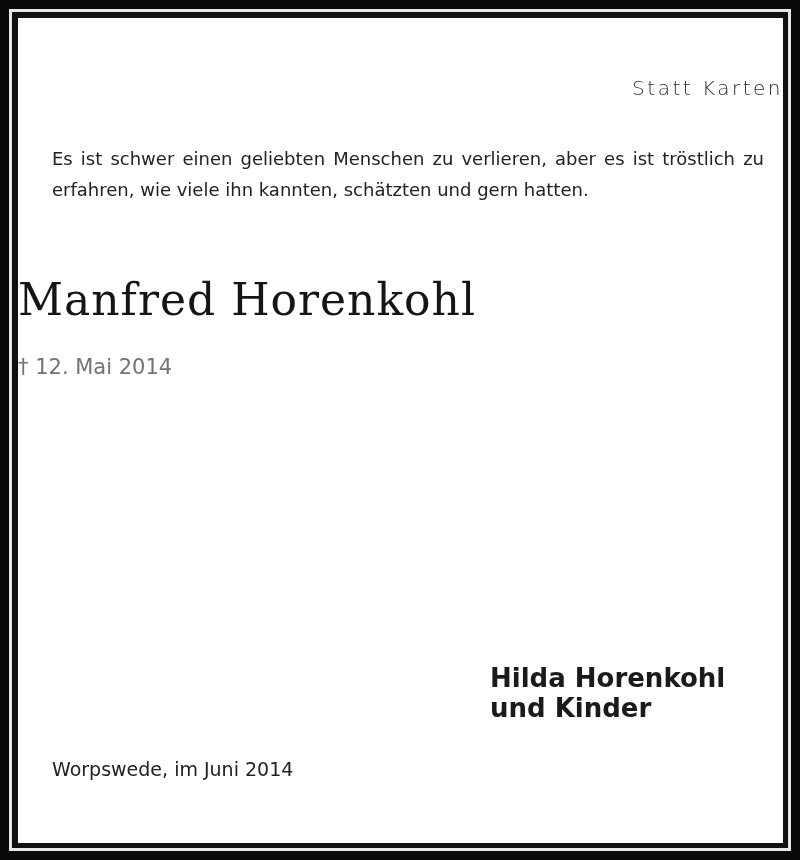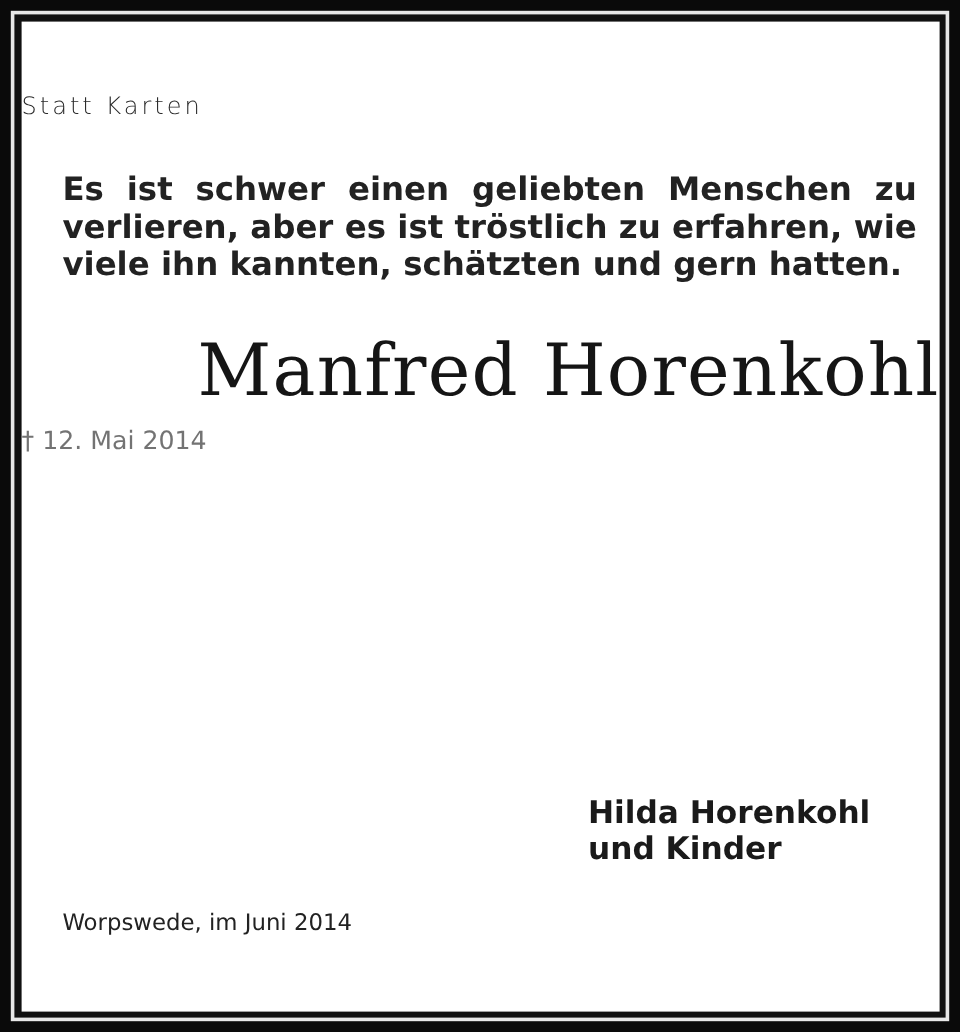--- a/index.html
+++ b/index.html
@@ -17,40 +17,39 @@
     background: #111111;
   }
   .page {
     position: absolute; left: 18px; top: 18px; right: 17px; bottom: 17px;
     background: #ffffff;
     color: #1c1c1c;
     font-family: "DejaVu Serif", serif;
   }
   .header {
     position: absolute; top: 58px; left: 0; right: 0;
-    text-align: left; font-size: 20px; letter-spacing: 2.5px;
+    text-align: right; font-size: 20px; letter-spacing: 2.5px;
     font-family: "DejaVu Sans", sans-serif; font-weight: 300;
     color: #2a2a2a;
   }
   .para {
     position: absolute; left: 34px; width: 712px;
     font-family: "DejaVu Sans", sans-serif;
-    font-size: 27px; line-height: 31px;
+    font-size: 18px; line-height: 31px;
     text-align: justify; text-align-last: left;
     color: #222;
-    font-weight: bold;
   }
   .p1 { top: 125px; }
   .p2 { top: 406px; }
   .p3 { top: 516px; }
   .name {
     position: absolute; top: 256px; left: 0; right: 0;
-    text-align: right;
+    text-align: left;
     font-family: "DejaVu Serif", serif;
-    font-size: 60px; letter-spacing: 1px;
+    font-size: 44px; letter-spacing: 1px;
     color: #151515;
   }
   .date {
     position: absolute; top: 337px; left: 0; right: 0;
     font-size: 21px;
     font-family: "DejaVu Sans", sans-serif; color: #737373;
   }
   .sig {
     position: absolute; left: 472px; top: 645px;
     font-family: "DejaVu Sans", sans-serif;

